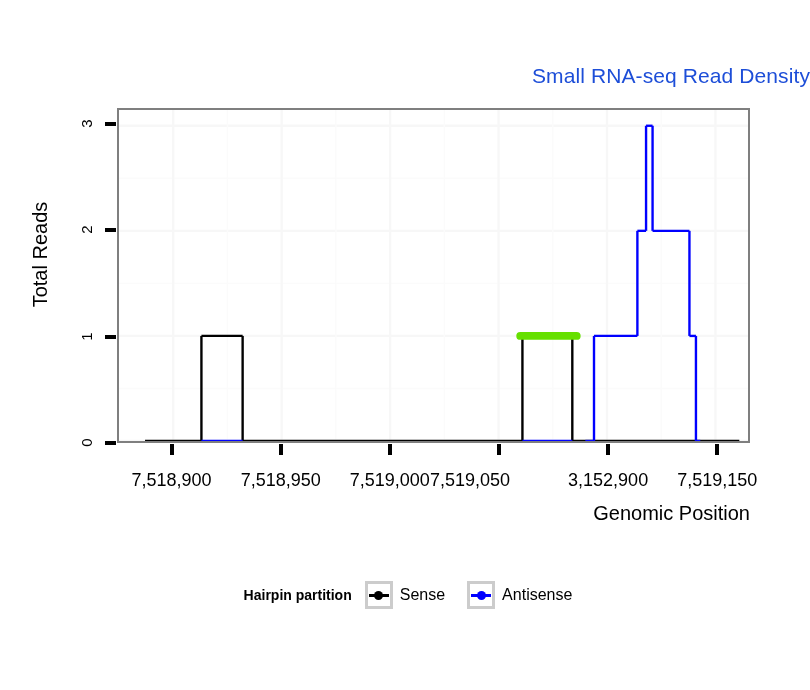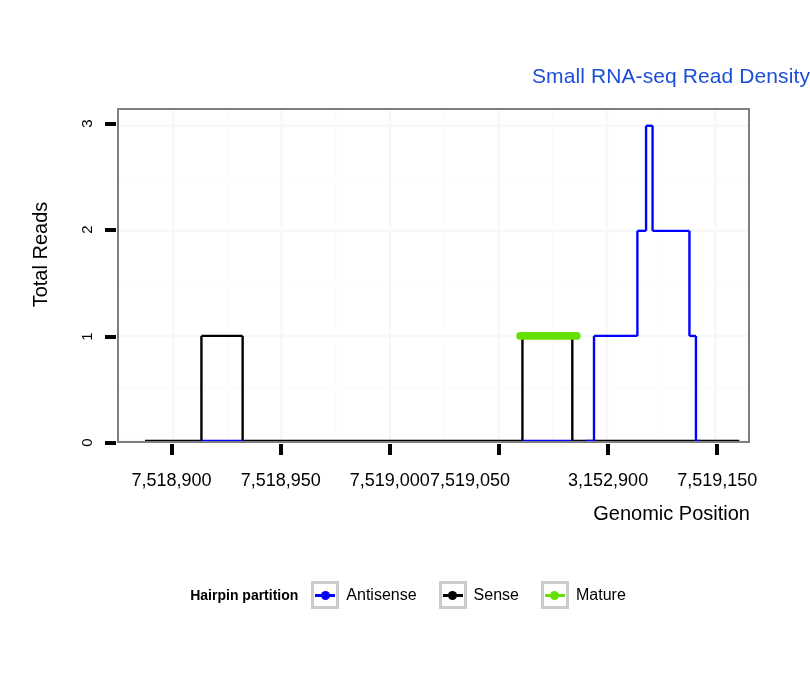--- a/index.html
+++ b/index.html
@@ -243,38 +243,31 @@
         <g>
           <line x1="403.8103448275862" y1="228.65079365079367" x2="460.56206896551726" y2="228.65079365079367" stroke="#66e000" stroke-width="8" stroke-linecap="round"></line>
         </g>
       </svg>
   </div>
 
   <div id="legend">
     <div id="legend-title">Hairpin partition</div>
   <div class="legend-entry">
         <div class="legend-key">
-          <div class="key-line" style="background: rgb(0, 0, 255);"></div>
-          <div class="key-dot" style="background: rgb(0, 0, 255);"></div>
-        </div>
-        <div class="legend-label">Antisense</div>
-      </div>
-      <div class="legend-entry">
-        <div class="legend-key">
           <div class="key-line" style="background: rgb(0, 0, 0);"></div>
           <div class="key-dot" style="background: rgb(0, 0, 0);"></div>
         </div>
         <div class="legend-label">Sense</div>
       </div>
       <div class="legend-entry">
         <div class="legend-key">
-          <div class="key-line" style="background: rgb(102, 224, 0);"></div>
-          <div class="key-dot" style="background: rgb(102, 224, 0);"></div>
+          <div class="key-line" style="background: rgb(0, 0, 255);"></div>
+          <div class="key-dot" style="background: rgb(0, 0, 255);"></div>
         </div>
-        <div class="legend-label">Mature</div>
+        <div class="legend-label">Antisense</div>
       </div>
     </div>
 
 <div class="y-tick-mark" style="top: 441px;"></div>
     <div class="y-tick-label" style="top: 434px;">0</div>
     <div class="y-tick-mark" style="top: 334.651px;"></div>
     <div class="y-tick-label" style="top: 327.651px;">1</div>
     <div class="y-tick-mark" style="top: 228.302px;"></div>
     <div class="y-tick-label" style="top: 221.302px;">2</div>
     <div class="y-tick-mark" style="top: 121.952px;"></div>

